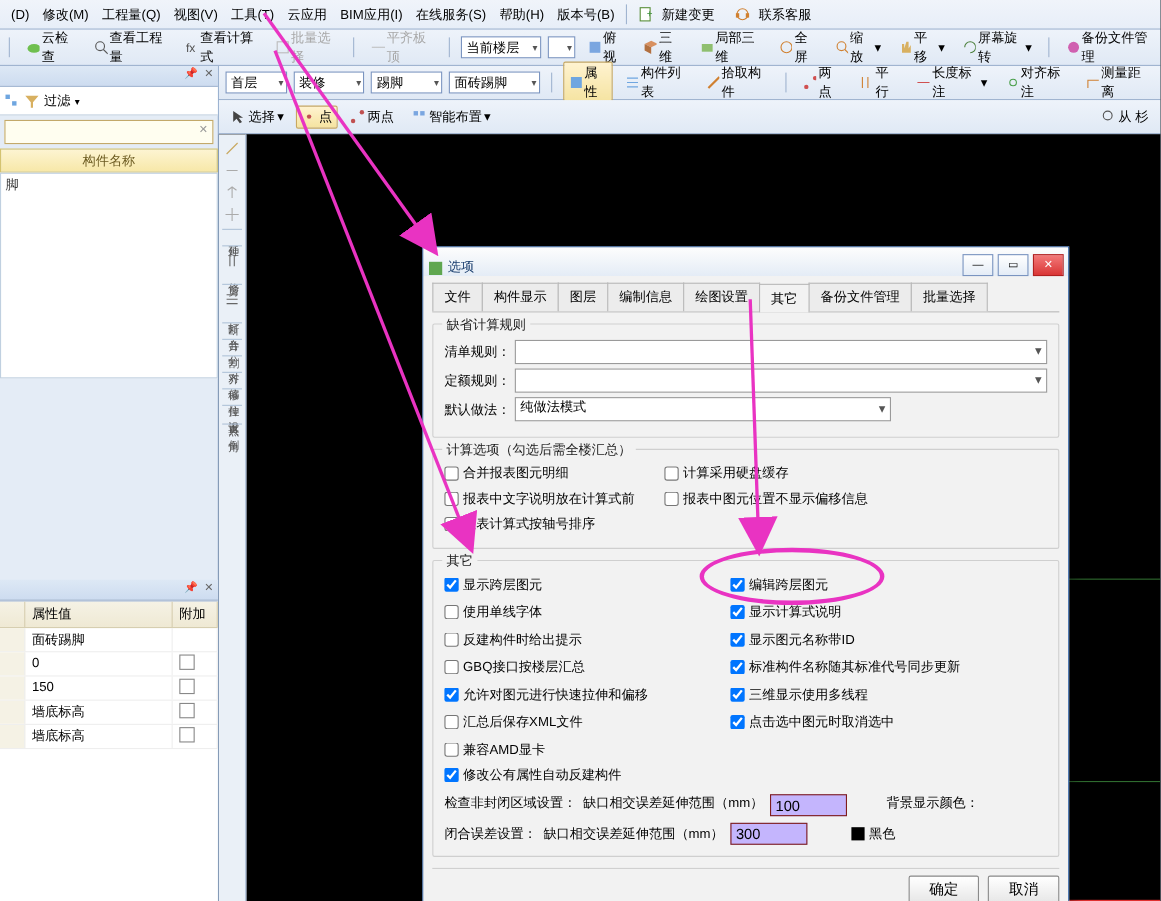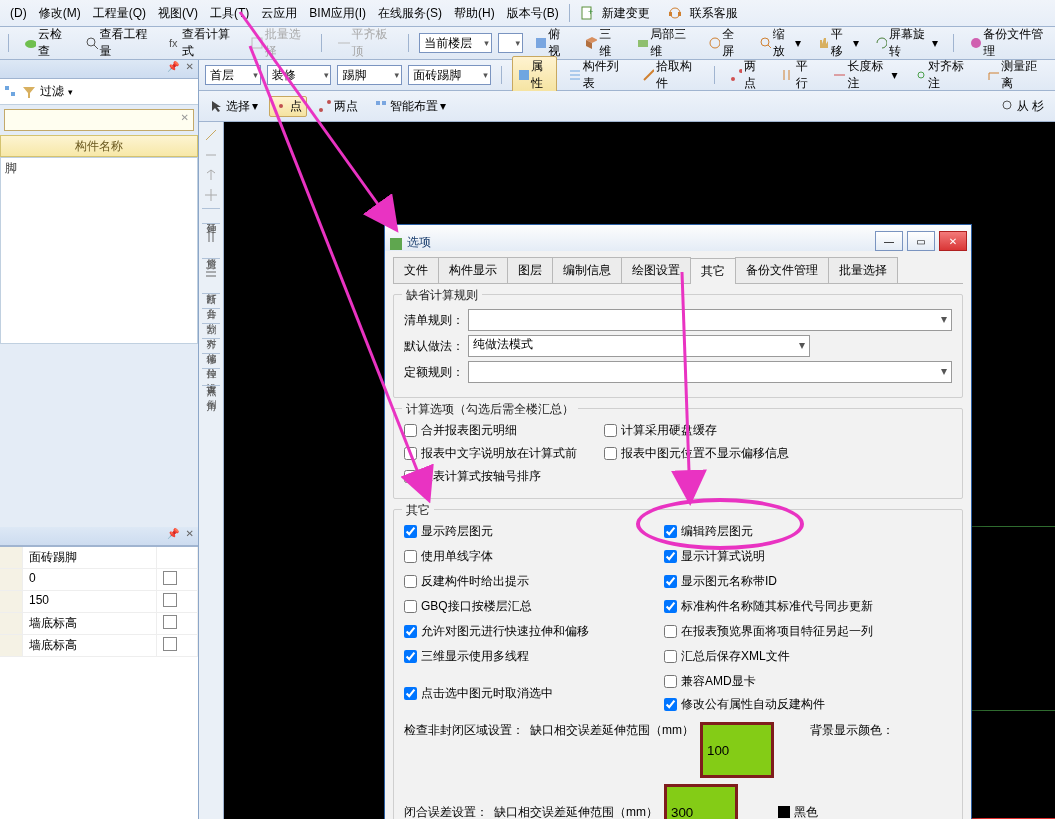--- a/index.html
+++ b/index.html
@@ -57,21 +57,21 @@
   .group>.legend{position:absolute;top:-8px;left:8px;background:#f2f2f2;padding:0 4px;color:#1a1a1a}
   .frow{display:flex;align-items:center;margin:4px 0}
   .frow label{width:64px}
   .frow .combo{flex:1;border:1px solid #9a9a9a;height:20px;background:#fff;position:relative}
   .frow .combo::after{content:"▾";position:absolute;right:4px;top:2px;color:#555}
   .cbx{display:inline-flex;align-items:center;gap:4px;min-width:180px;margin:3px 0;font-size:12px}
   .cbx input{margin:0}
   .cols{display:flex;flex-wrap:wrap;gap:0 20px}
   .footer{display:flex;justify-content:flex-end;gap:8px;padding-top:6px;border-top:1px solid #d0d0d0}
   .btn{border:1px solid #8a8a8a;background:linear-gradient(#fff,#e6e6e6);padding:3px 18px;border-radius:2px}
-  .edit{border:3px solid #7f1d1d;background:#84cc16;height:18px;width:60px;padding:16px 4px}
+  .edit{border:1px solid #7f1d1d;background:#c4b5fd;height:18px;width:60px;padding:0 4px}
   
   svg.annot{position:absolute;left:0;top:0;pointer-events:none}
   .circ{position:absolute;border:4px solid #e933c2;border-radius:50%}
 </style>
 </head>
 <body>
 
 <div class="menubar">
   <span>(D)</span>
   <span>修改(M)</span>
@@ -208,20 +208,25 @@
     <div class="listhdr">构件名称</div>
     <div class="whitelst" style="height:60px;padding:2px 4px;color:#333">
         <div>脚</div>
       </div>
     <div style="flex:1"></div>
     <div class="panebar">
         <span class="pin">📌</span>
         <span class="x">✕</span>
       </div>
     <div class="propgrid">
+      <div class="gridhdr">
+          <div class="c0"></div>
+          <div class="c1">属性值</div>
+          <div class="c2">附加</div>
+        </div>
       <div class="gridrow">
           <div class="c0"></div>
           <div class="c1">面砖踢脚</div>
           <div class="c2"></div>
         </div>
       <div class="gridrow">
           <div class="c0"></div>
           <div class="c1">0</div>
           <div class="c2"><span class="chk"></span></div>
         </div>
@@ -416,26 +421,26 @@
       <div class="tab">批量选择</div>
     </div>
 
     <div class="group">
       <div class="legend">缺省计算规则</div>
       <div class="frow">
           <label>清单规则：</label>
           <div class="combo"></div>
         </div>
       <div class="frow">
+          <label>定额规则：</label>
+          <div class="combo"></div>
+        </div>
+      <div class="frow">
           <label>默认做法：</label>
           <div class="combo" style="flex:0 0 340px"><span style="padding-left:4px">纯做法模式</span></div>
-        </div>
-      <div class="frow">
-          <label>定额规则：</label>
-          <div class="combo"></div>
         </div>
     </div>
 
     <div class="group">
       <div class="legend">计算选项（勾选后需全楼汇总）</div>
       <div class="cols">
         <label class="cbx">
             <input type="checkbox" style="">
             <span>合并报表图元明细</span>
           </label>
@@ -491,24 +496,20 @@
             <input type="checkbox" style="">
             <span>GBQ接口按楼层汇总</span>
           </label>
         <label class="cbx">
             <input type="checkbox" checked="" style="">
             <span>标准构件名称随其标准代号同步更新</span>
           </label>
         <label class="cbx">
             <input type="checkbox" checked="" style="">
             <span>允许对图元进行快速拉伸和偏移</span>
-          </label>
-        <label class="cbx">
-            <input type="checkbox" style="">
-            <span>在报表预览界面将项目特征另起一列</span>
           </label>
         <label class="cbx">
             <input type="checkbox" checked="" style="">
             <span>三维显示使用多线程</span>
           </label>
         <label class="cbx">
             <input type="checkbox" style="">
             <span>汇总后保存XML文件</span>
           </label>
         <label class="cbx">

